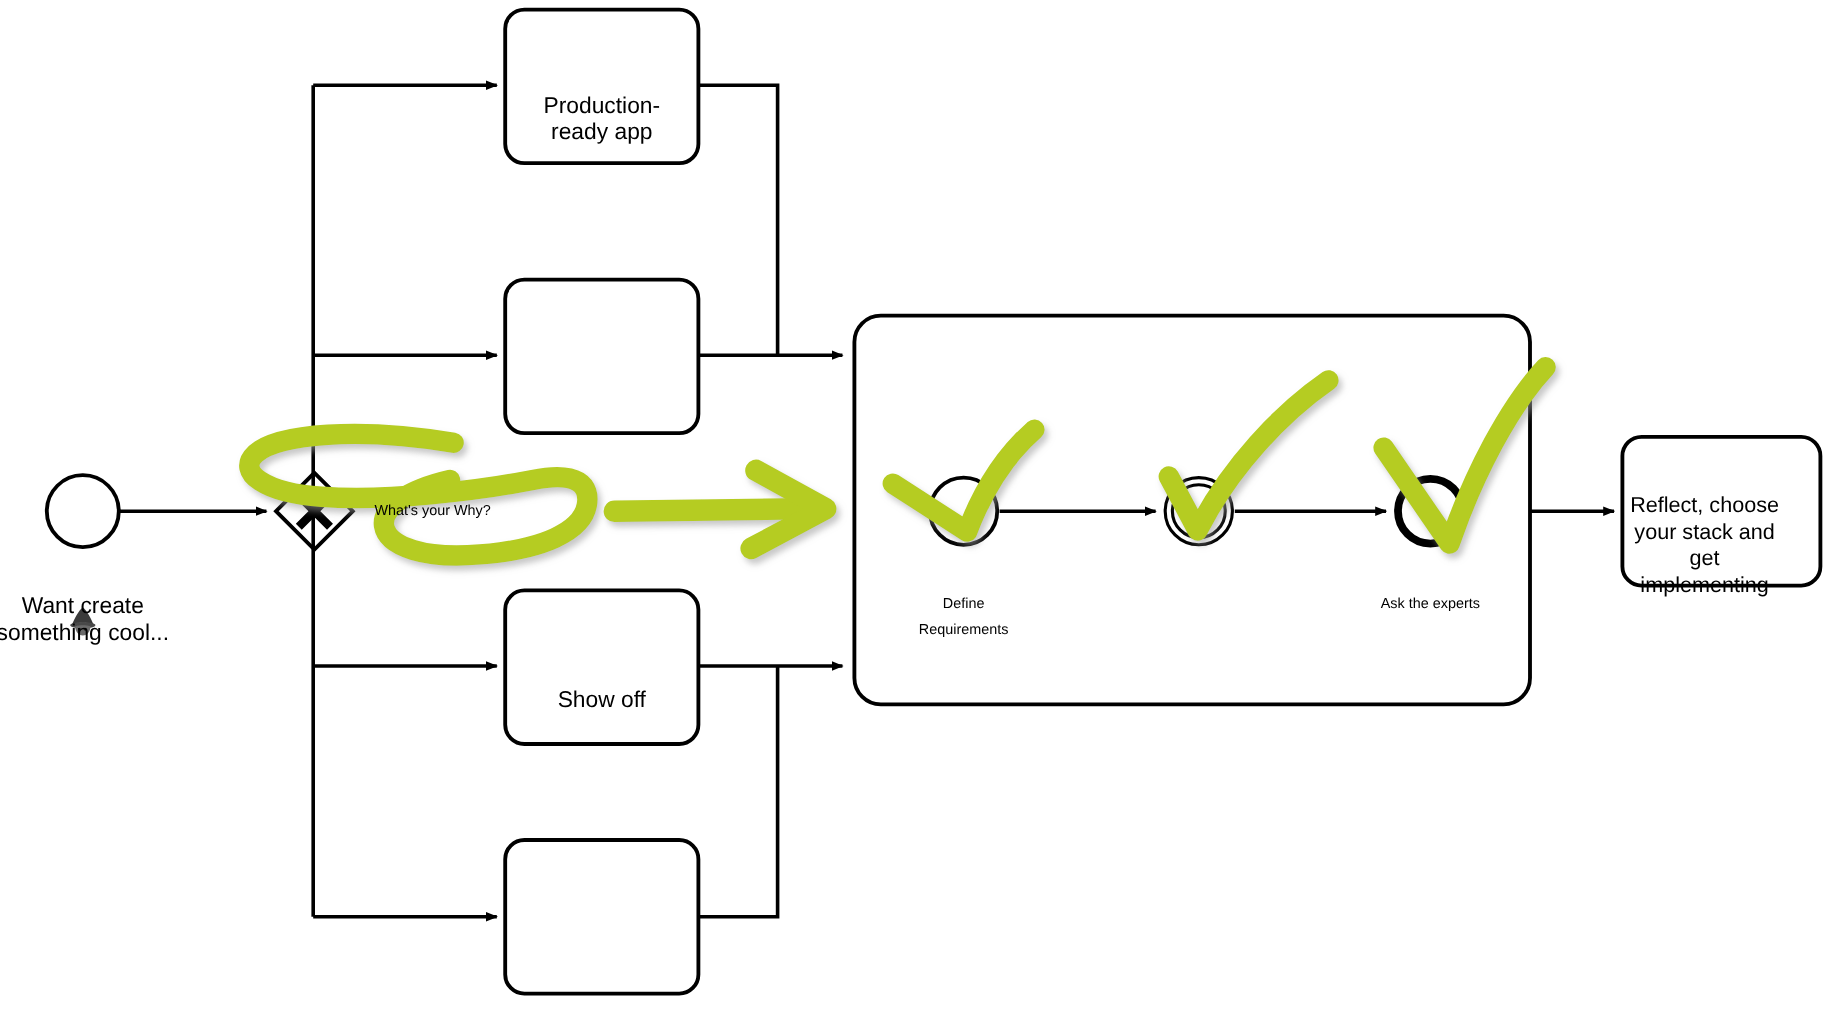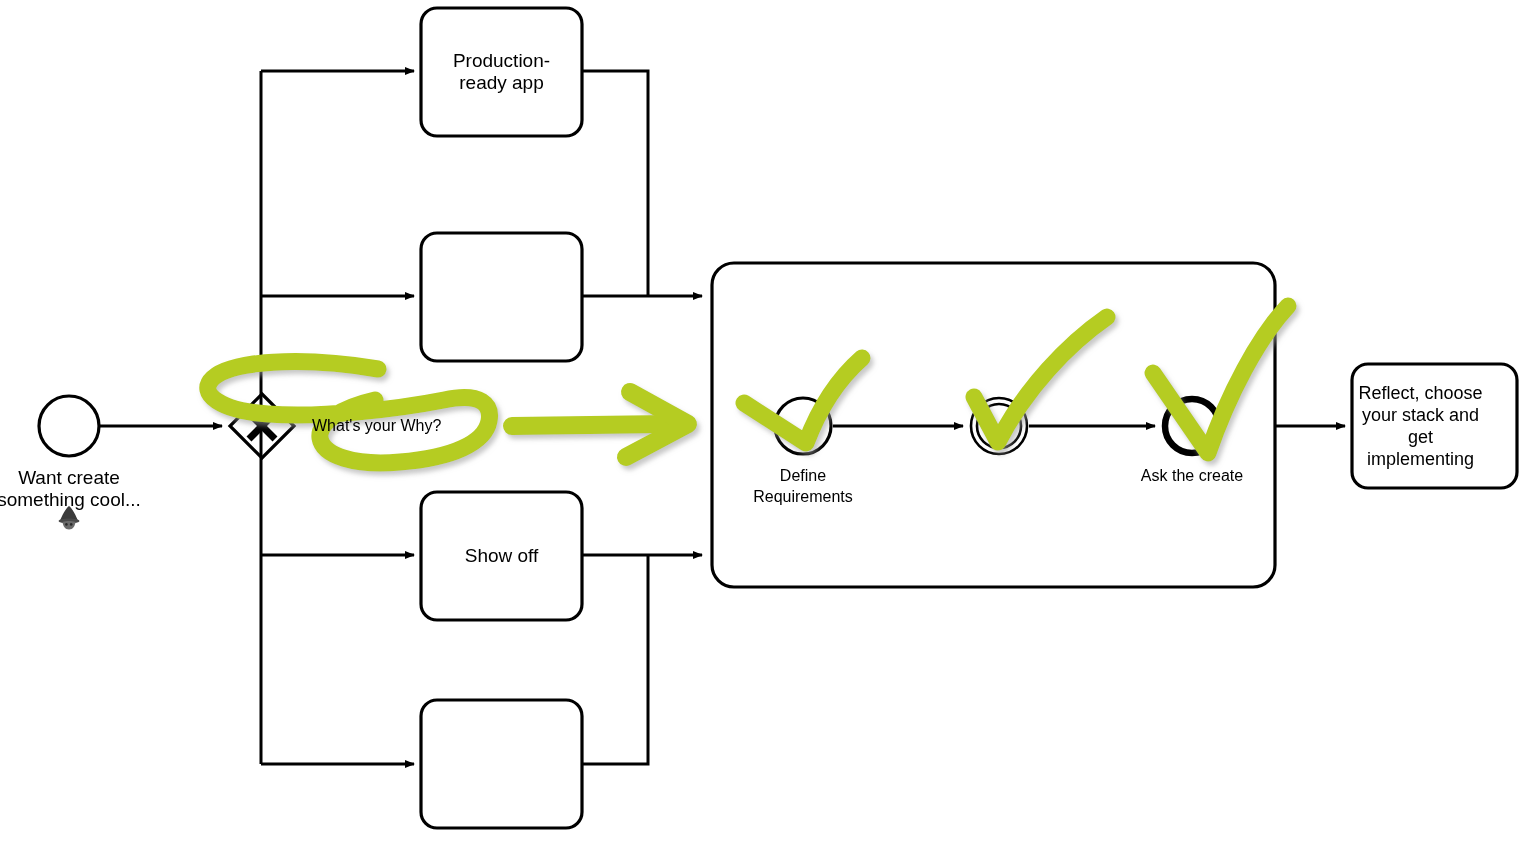--- a/index.html
+++ b/index.html
@@ -34,27 +34,28 @@
     font-family: "Liberation Sans", sans-serif;
     font-size: 19px;
     line-height: 22px;
     color: #000000;
     text-align: center;
     white-space: pre-line;
     pointer-events: none;
     -webkit-font-smoothing: antialiased;
   }
   .node-text.small {
-    font-size: 16px;
+    font-size: 12px;
     line-height: 21px;
   }
   .center-box {
     display: flex;
     align-items: center;
     justify-content: center;
+    margin-top: 28px;
   }
 </style>
 </head>
 <body>
 
 <div id="canvas-root">
 
   <svg class="diagram-layer" viewBox="0 0 1530 842" xmlns="http://www.w3.org/2000/svg">
     <defs>
       <marker id="arrowhead" markerWidth="10" markerHeight="8" refX="9" refY="4" orient="auto" markerUnits="userSpaceOnUse">
@@ -154,20 +155,20 @@
 ready app</div>
 
 
   <div class="node-text center-box" style="left:421px; top:492px; width:161px; height:128px;border-radius:12px;">Show off</div>
 
 
   <div class="node-text small center-box" style="left:728px; top:465px; width:150px; height:46px; align-items:flex-start;">Define
 Requirements</div>
 
 
-  <div class="node-text small center-box" style="left:1117px; top:465px; width:150px; height:46px; align-items:flex-start;">Ask the create</div>
+  <div class="node-text small center-box" style="left:1117px; top:465px; width:150px; height:46px; align-items:flex-start;">Ask the experts</div>
 
   <div class="node-text center-box" style="left:1352px; top:364px; width:137px; height:124px; font-size:18px; line-height:22px;">Reflect, choose
 your stack and
 get
 implementing</div>
 
 </div>
 
 </body></html>

